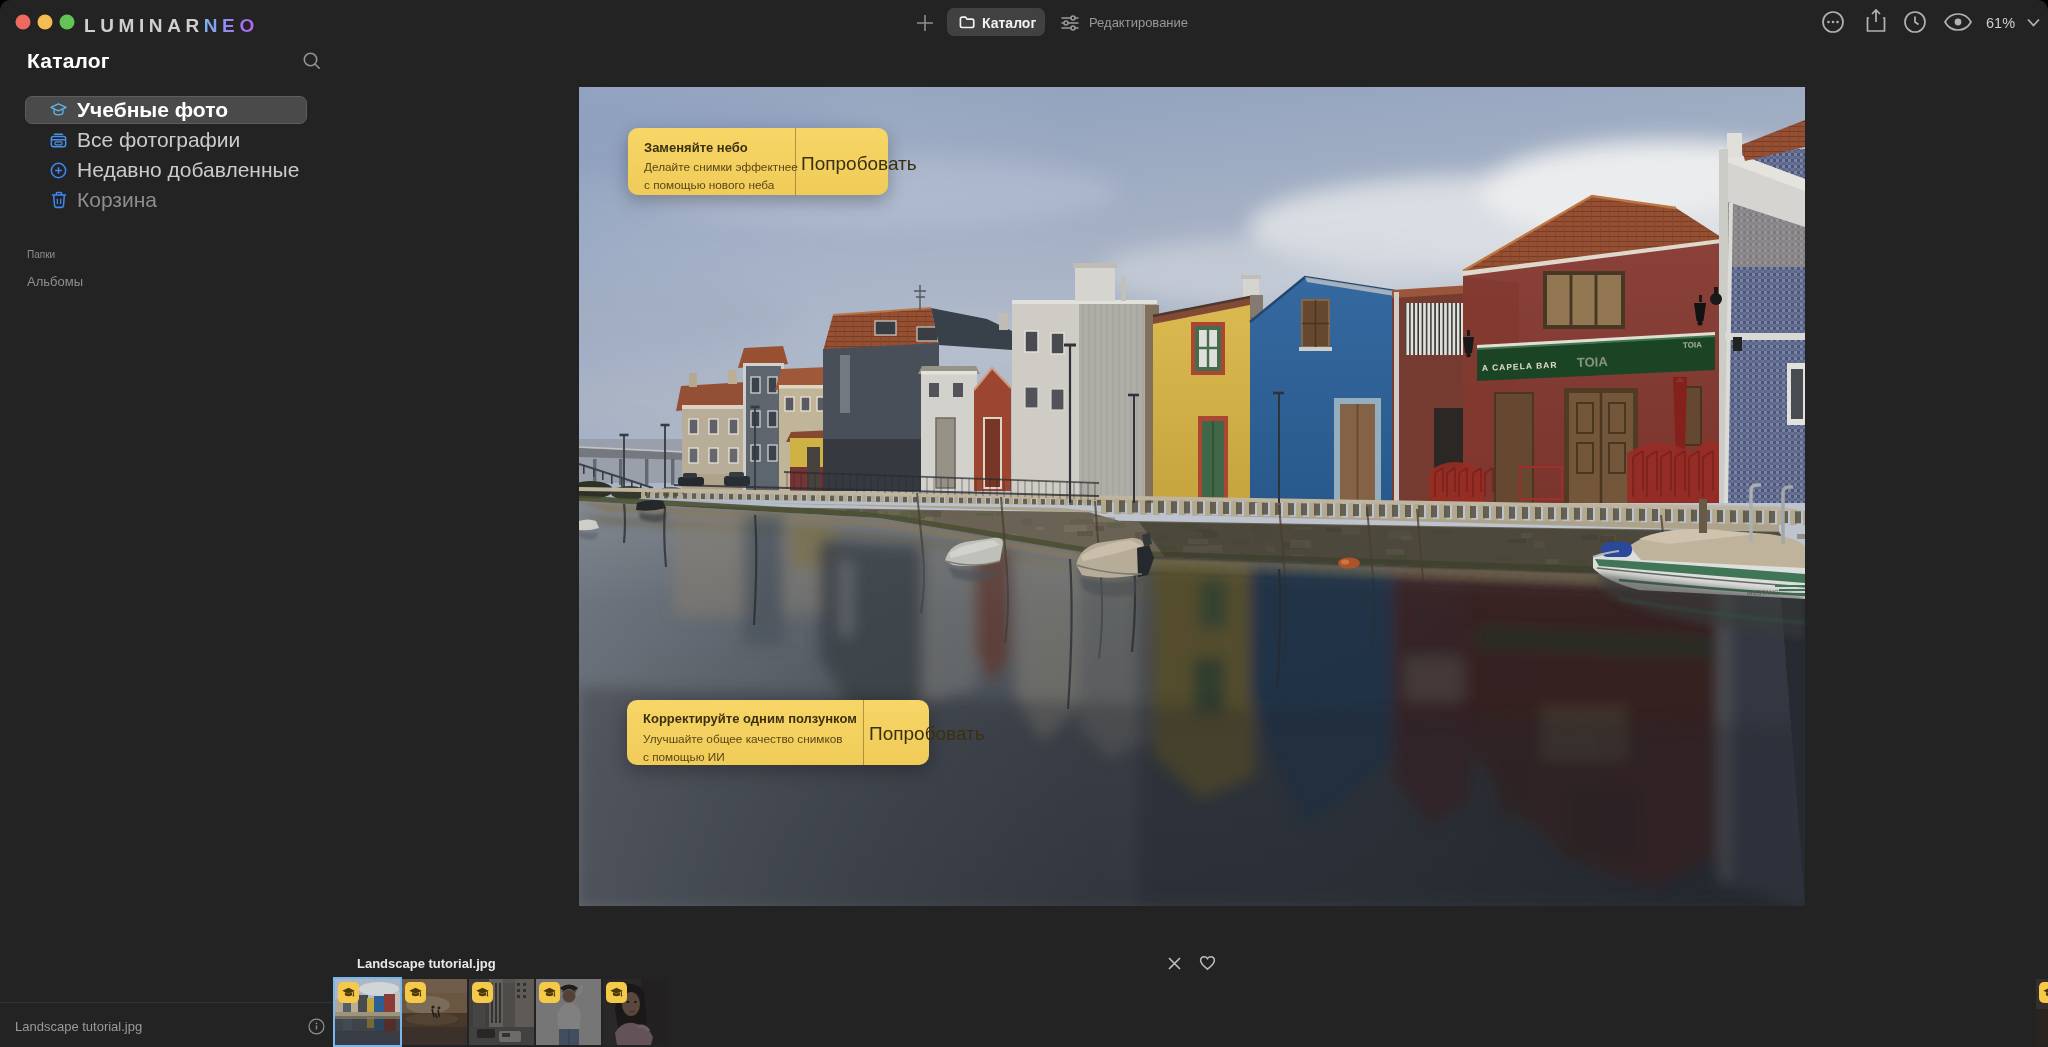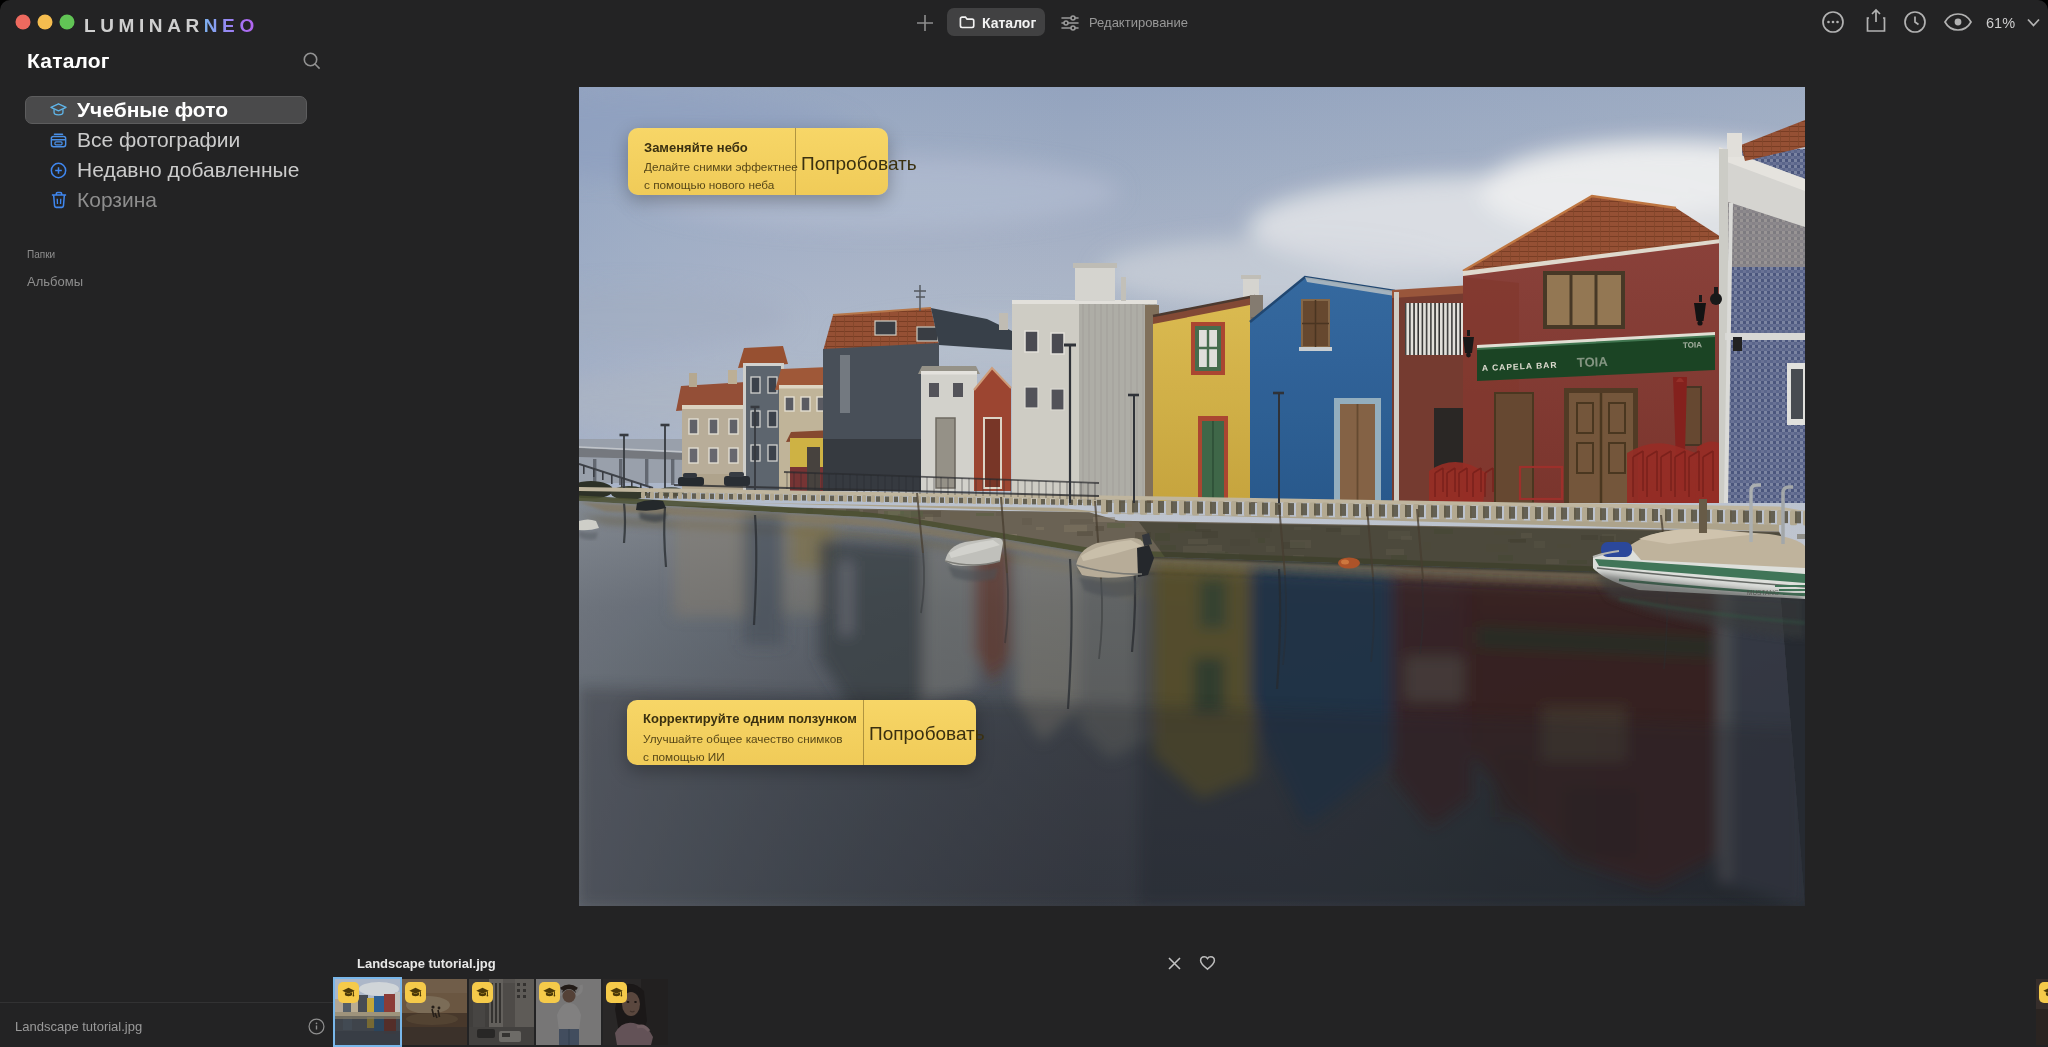--- a/index.html
+++ b/index.html
@@ -906,21 +906,21 @@
 <path d="M1172 455 V404 q0 -6 6 -6 l4 0" stroke="#b0b4b6" stroke-width="3.5" fill="none"></path>
 <path d="M1204 457 V406 q0 -6 6 -6 l4 0" stroke="#a8acae" stroke-width="3.5" fill="none"></path>
 <rect x="1120" y="412" width="8" height="34" fill="#6b5e48"></rect>
 </svg>
 <div class="callout" style="left:49px;top:41px;width:260px;height:67px">
 <div class="tt" style="top:12px">Заменяйте небо</div>
 <div class="sub" style="top:30px">Делайте снимки эффектнее<br>с помощью нового неба</div>
 <div class="div" style="left:167px"></div>
 <div class="btn" style="left:173px;top:25px">Попробовать</div>
 </div>
-<div class="callout" style="left:48px;top:613px;width:349px;height:65px">
+<div class="callout" style="left:48px;top:613px;width:302px;height:65px">
 <div class="tt" style="top:11px">Корректируйте одним ползунком</div>
 <div class="sub" style="top:30px">Улучшайте общее качество снимков<br>с помощью ИИ</div>
 <div class="div" style="left:236px"></div>
 <div class="btn" style="left:242px;top:23px">Попробовать</div>
 </div>
 </div>
 <div id="fname">Landscape tutorial.jpg</div>
 <svg class="abs" style="left:1167px;top:956px" width="15" height="15">
       <path d="M2 2l11 11M13 2L2 13" stroke="#c2c2c2" stroke-width="1.6"></path>
     </svg>

